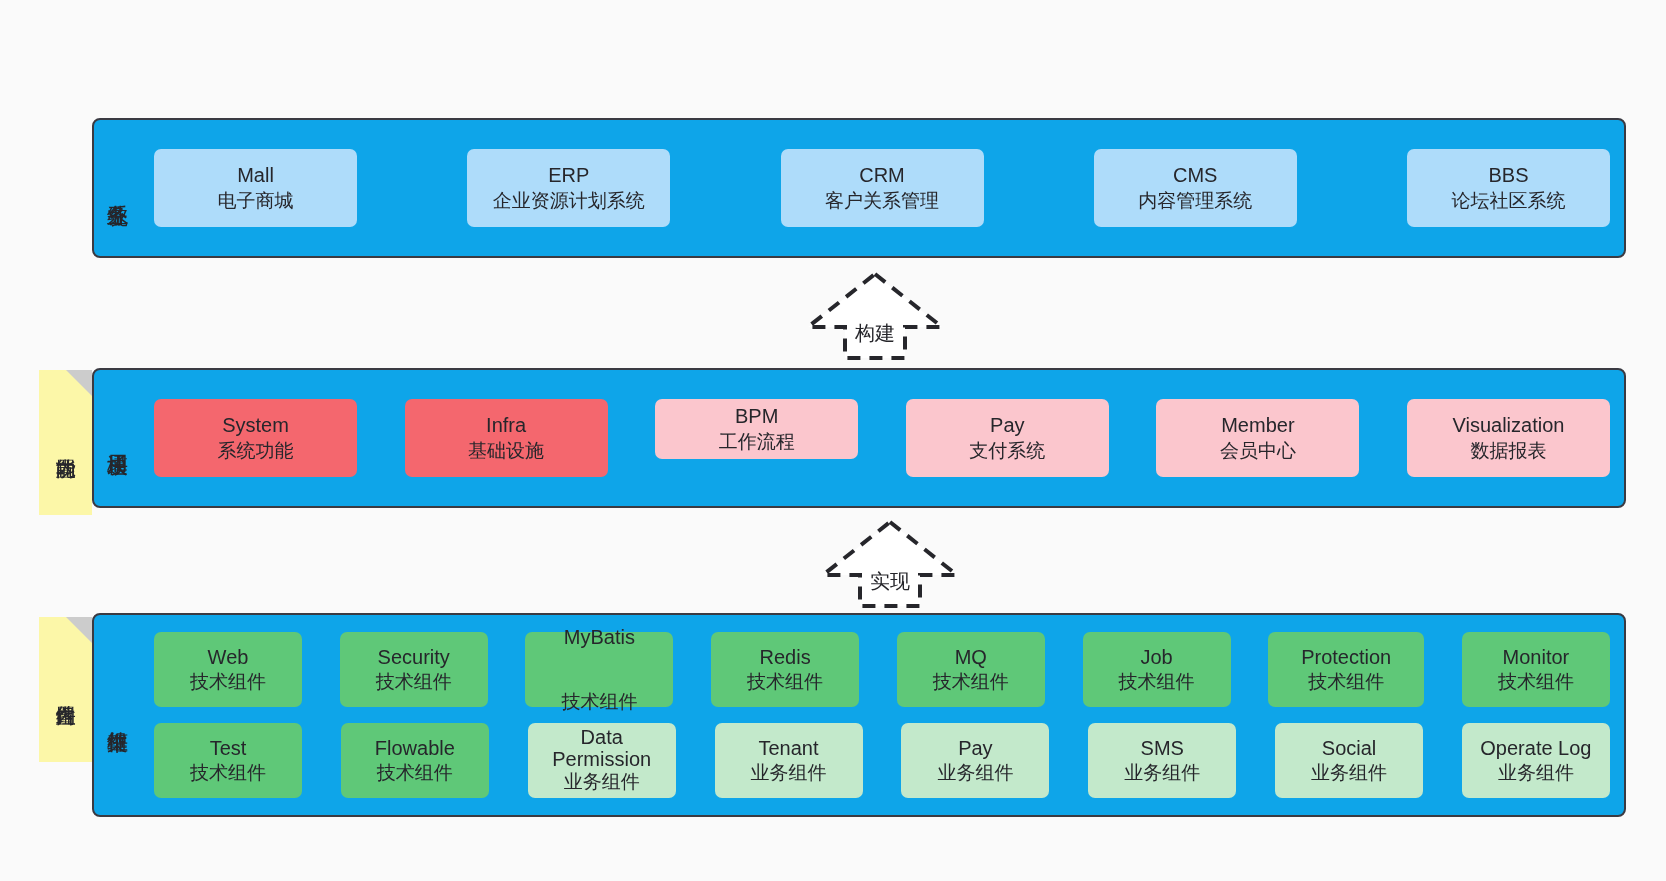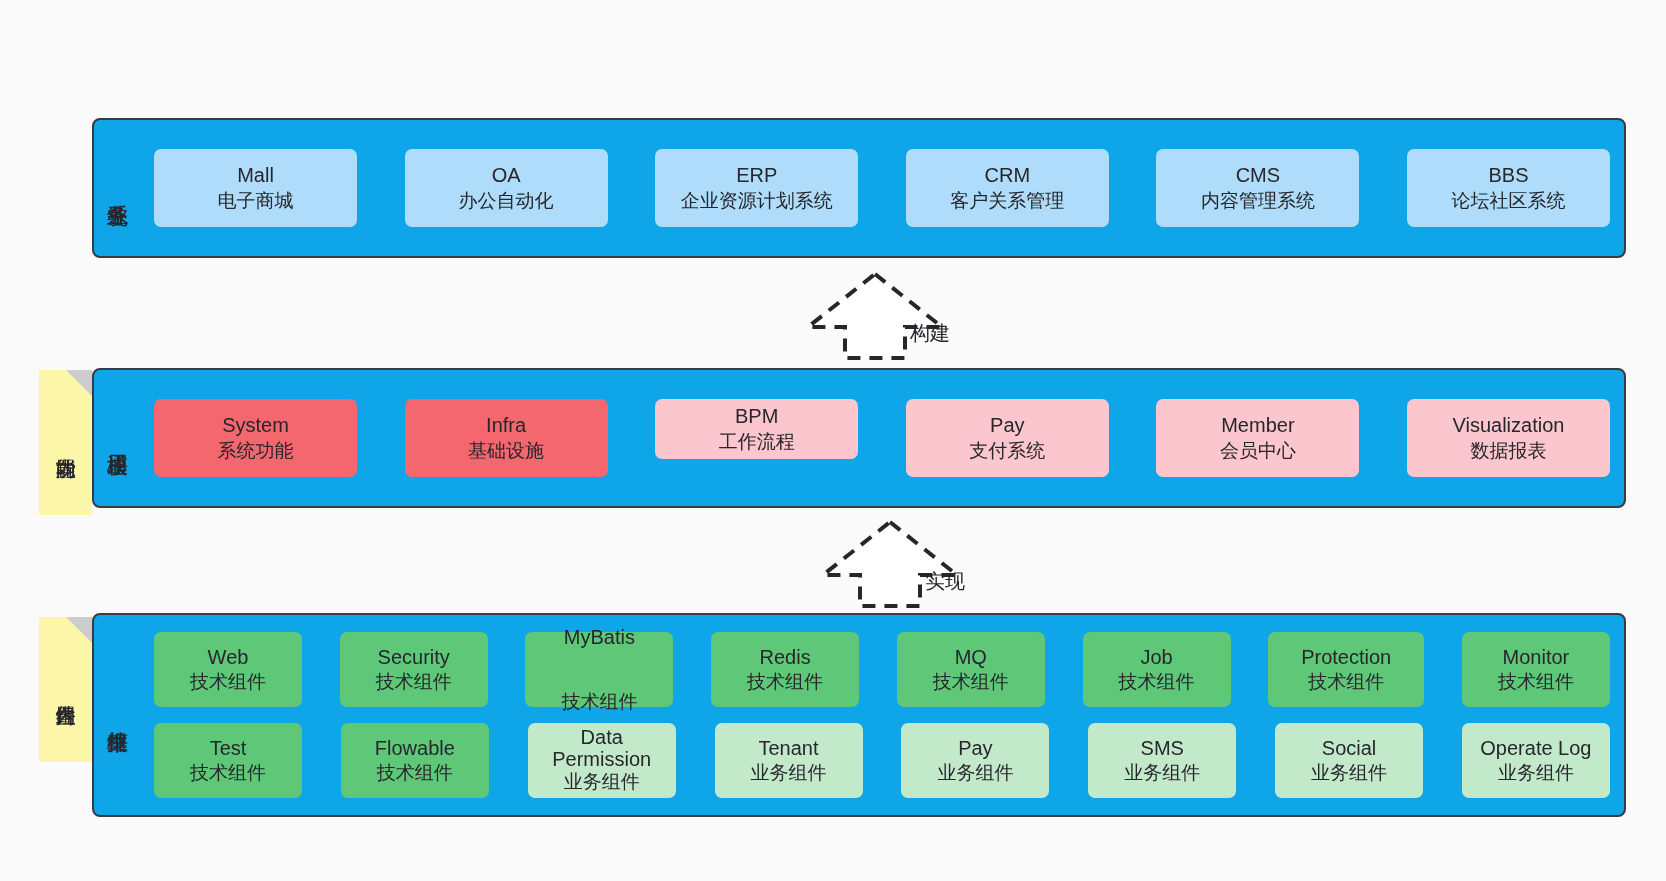--- a/index.html
+++ b/index.html
@@ -110,45 +110,41 @@
 
   
   .arrow {
     position: absolute;
     user-select: none;
   }
   .arrow svg { display: block; overflow: visible; }
   .arrow-label {
     position: absolute;
     left: 0; right: 0;
-    text-align: right;
+    text-align: center;
     font-size: 20px;
     color: #26262b;
     white-space: nowrap;
   }
 </style>
 </head>
 <body>
 
 <div id="canvas">
 
   <div class="layer" id="layer-business" style="left:92px; top:118px; width:1534px; height:140px;">
     <div class="layer-title">业务系统</div>
     <div class="layer-body">
       <div class="row">
 
         <div class="card blue" style="width:203px;height:78px;">
           <span class="en">Mall</span>
           <span class="cn">电子商城</span>
         </div>
 
-        <div class="card blue" style="width:203px;height:78px;">
-          <span class="en">OA</span>
-          <span class="cn">办公自动化</span>
-        </div>
 
         <div class="card blue" style="width:203px;height:78px;">
           <span class="en">ERP</span>
           <span class="cn">企业资源计划系统</span>
         </div>
 
         <div class="card blue" style="width:203px;height:78px;">
           <span class="en">CRM</span>
           <span class="cn">客户关系管理</span>
         </div>

